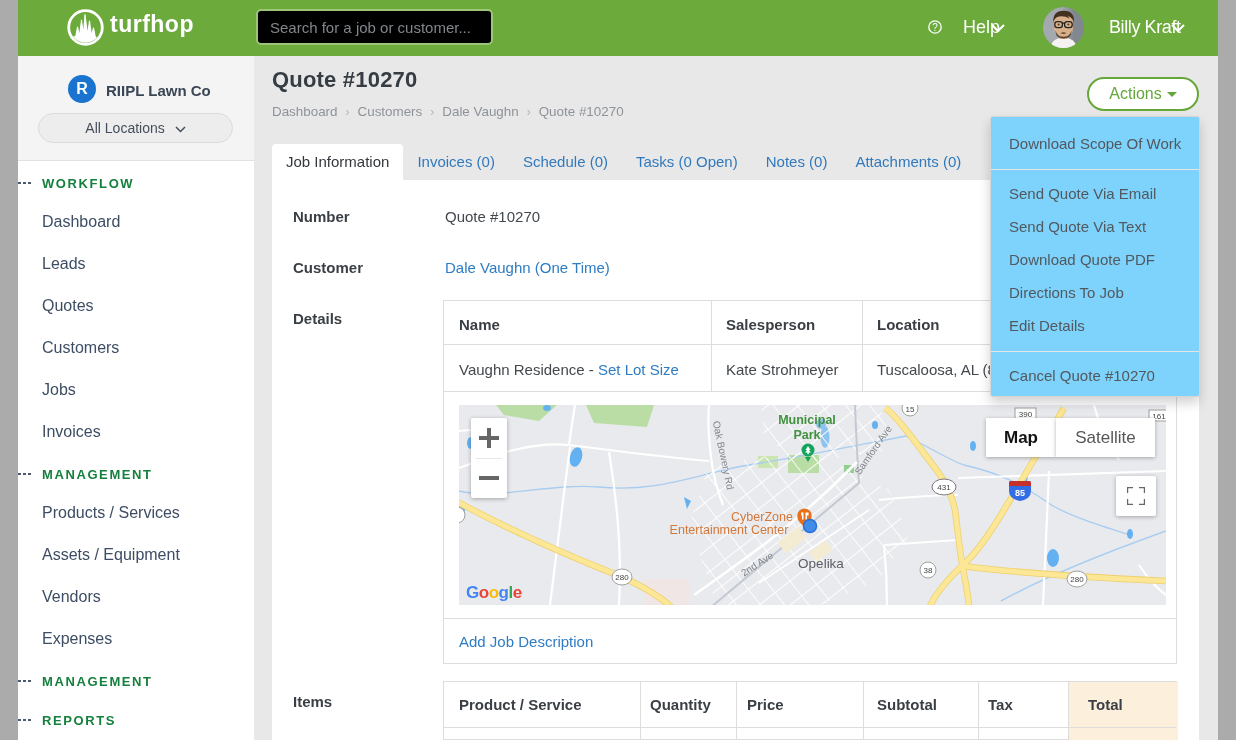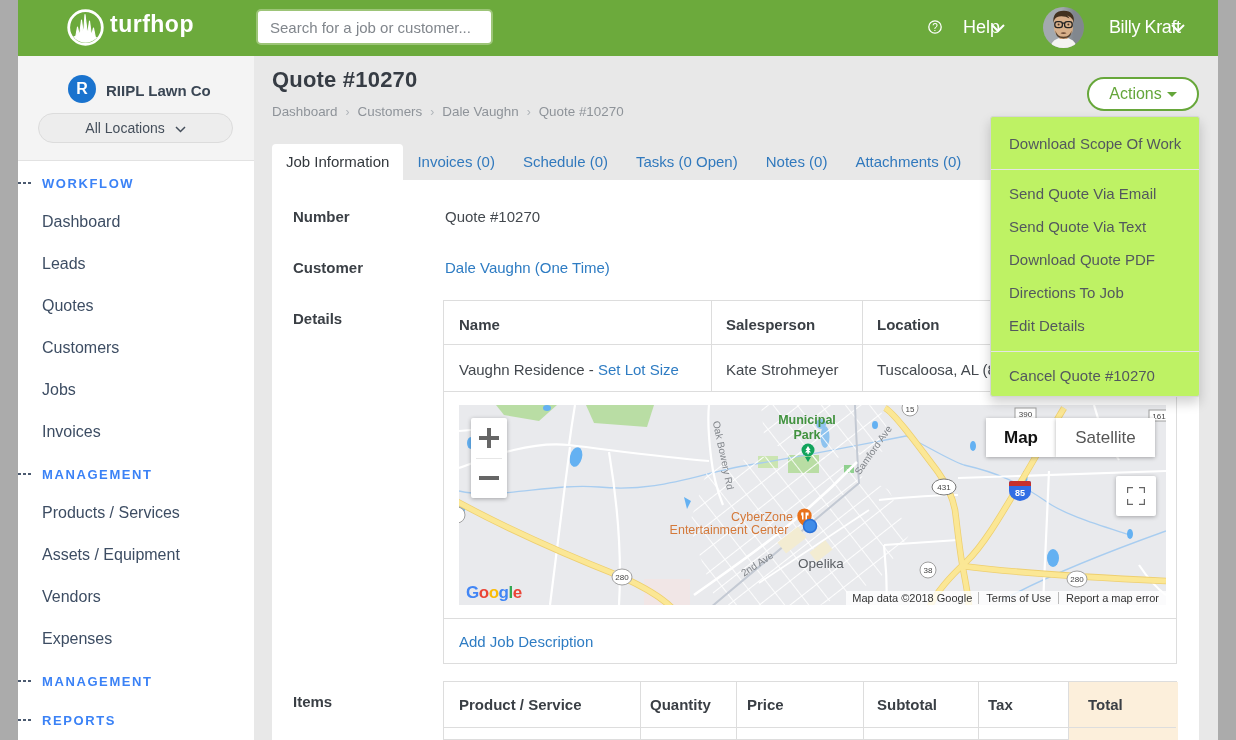--- a/index.html
+++ b/index.html
@@ -6,31 +6,31 @@
 html,body { width:1236px; height:740px; overflow:hidden; font-family:"Liberation Sans", sans-serif; }
 body { background:#e8e8e8; position:relative; }
 .abs { position:absolute; }
 
 #lstrip { position:absolute; left:0; top:0; width:18px; height:740px; background:#ababab; z-index:50; }
 #rstrip { position:absolute; left:1218px; top:0; width:18px; height:740px; background:#ababab; z-index:50; }
 
 #navbar { position:absolute; left:18px; top:0; width:1200px; height:56px; background:#6caa3c; z-index:10; }
 #logo-icon { position:absolute; left:49px; top:9px; }
 #logo-text { position:absolute; left:92px; top:11px; font-size:23px; font-weight:bold; color:#fff; letter-spacing:0.5px; }
-#search { position:absolute; left:238px; top:9px; width:237px; height:36px; background:#ffffff; border-radius:5px; border:2px solid #9dc578; }
+#search { position:absolute; left:238px; top:9px; width:237px; height:36px; background:#000000; border-radius:5px; border:2px solid #9dc578; }
 #search span { position:absolute; left:12px; top:8px; font-size:15px; color:#81868c; }
 .navtxt { color:#fff; font-size:18px; position:absolute; top:17px;margin-left:16px; }
 #avatar { position:absolute; left:1025px; top:7px; width:41px; height:41px; border-radius:50%; overflow:hidden; }
 
 #sidebar { position:absolute; left:18px; top:56px; width:236px; height:684px; background:#fff; z-index:5; }
 #sb-head { position:absolute; left:0; top:0; width:236px; height:105px; background:#f4f4f4; border-bottom:1px solid #e2e2e2; }
 #rlogo { position:absolute; left:50px; top:19px; width:28px; height:28px; border-radius:50%; background:#1a73ce; color:#fff; font-size:16px; font-weight:bold; text-align:center; line-height:28px; }
 #rname { position:absolute; left:88px; top:26px; font-size:15px; font-weight:bold; color:#3a4654; letter-spacing:0px; }
 #allloc { position:absolute; left:20px; top:57px; width:195px; height:30px; background:#ededed; border:1px solid #dcdcdc; border-radius:15px; text-align:center; font-size:14px; color:#454f5b; line-height:28px; }
-.sb-h { position:absolute; left:24px; font-size:13px; font-weight:bold; color:#3b82f6; letter-spacing:1.6px; }
+.sb-h { position:absolute; left:24px; font-size:13px; font-weight:bold; color:#15803d; letter-spacing:1.6px; }
 .sb-i { position:absolute; left:24px; font-size:16px; color:#3d4d63; }
 .dashes { position:absolute; left:0px; width:14px; height:2px; background:repeating-linear-gradient(90deg,#4b5a70 0 3px,transparent 3px 5px); }
 
 #h1 { position:absolute; left:272px; top:67px; font-size:22px; font-weight:bold; color:#363c44; letter-spacing:0.2px; }
 #crumbs { position:absolute; left:272px; top:104px; font-size:13.4px; color:#8e9399; }
 #crumbs .sep { color:#b0b5ba; padding:0 8px; font-size:12px; }
 #actions { position:absolute; left:1087px; top:77px; width:112px; height:34px; background:#fff; border:2px solid #67a73a; border-radius:17px; color:#64a63a; font-size:16px; text-align:center; line-height:30px; }
 #actions .caret { display:inline-block; width:0; height:0; border-left:5px solid transparent; border-right:5px solid transparent; border-top:5px solid #64a63a; margin-left:5px; vertical-align:middle; }
 
 #tabs { position:absolute; left:272px; top:144px; height:36px; display:flex; z-index:6; }
@@ -53,21 +53,21 @@
 #addjob span { position:absolute; left:15px; top:14px; font-size:15px; }
 
 #map { position:absolute; left:15px; top:104px; width:707px; height:200px; background:#e9eaed; overflow:hidden; }
 
 #itbl { position:absolute; left:171px; top:501px; width:734px; height:59px; border:1px solid #ddd; }
 #itbl .cell { position:absolute; top:0; height:58px; }
 #itbl .hline { position:absolute; left:0; top:45px; width:100%; border-top:1px solid #ddd; }
 #itbl .htx { position:absolute; top:14px; font-size:15px; font-weight:bold; color:#3a3f45; }
 #items-lbl { position:absolute; left:21px; top:513px; font-size:15px; font-weight:bold; color:#3a3f45; }
 
-#dd { position:absolute; left:990px; top:116px; width:210px; height:281px; background:#bef264; border:1px solid #d5d5d5; border-radius:3px; box-shadow:0 6px 12px rgba(0,0,0,.18); z-index:20; }
+#dd { position:absolute; left:990px; top:116px; width:210px; height:281px; background:#7dd3fc; border:1px solid #d5d5d5; border-radius:3px; box-shadow:0 6px 12px rgba(0,0,0,.18); z-index:20; }
 #dd .it { position:absolute; left:18px; font-size:15px; color:#53585e; white-space:nowrap; }
 #dd .div { position:absolute; left:0; width:100%; border-top:1px solid #e5e5e5; }
 </style>
 </head>
 <body>
 <div id="lstrip"></div>
 <div id="rstrip"></div>
 <div id="navbar">
   <svg id="logo-icon" width="37" height="37" viewBox="0 0 37 37">
     <defs>
@@ -310,23 +310,20 @@
       <div class="abs" style="left:527px;top:13px;width:70px;height:39px;background:#fff;box-shadow:0 1px 4px rgba(0,0,0,.3);font-size:17px;font-weight:bold;color:#111;text-align:center;line-height:39px">Map</div>
       <div class="abs" style="left:597px;top:13px;width:99px;height:39px;background:#fff;box-shadow:0 1px 4px rgba(0,0,0,.3);font-size:17px;color:#565656;text-align:center;line-height:39px">Satellite</div>
       <div class="abs" style="left:657px;top:71px;width:40px;height:40px;background:#fff;border-radius:2px;box-shadow:0 1px 4px rgba(0,0,0,.3)">
         <svg class="abs" style="left:11px;top:11px" width="18" height="18" viewBox="0 0 18 18">
           <path d="M0 6 V0 H6 M12 0 H18 V6 M18 12 V18 H12 M6 18 H0 V12" fill="none" stroke="#666" stroke-width="2.4"></path>
         </svg>
       </div>
       <div class="abs" style="left:7px;top:178px;font-size:17px;font-weight:bold;letter-spacing:-0.5px">
         <span style="color:#4286f5">G</span><span style="color:#ea4335">o</span><span style="color:#fbbc05">o</span><span style="color:#4286f5">g</span><span style="color:#34a853">l</span><span style="color:#ea4335">e</span>
       </div>
-      <div class="abs" style="right:0px;top:186px;height:14px;background:rgba(255,255,255,.8);font-size:11px;color:#333;line-height:14px;white-space:nowrap">
-        <span style="padding:0 6px">Map data ©2018 Google</span><span style="border-left:1px solid #bbb;padding:0 7px">Terms of Use</span><span style="border-left:1px solid #bbb;padding:0 7px">Report a map error</span>
-      </div>
     </div>
     <div id="addjob">
         <span class="link">Add Job Description</span>
       </div>
   </div>
 
   <div id="items-lbl" style="left:21px">Items</div>
   <div id="itbl">
     <div class="cell" style="left:0;width:196px"></div>
     <div class="cell" style="left:196px;width:96px;border-left:1px solid #ddd"></div>

